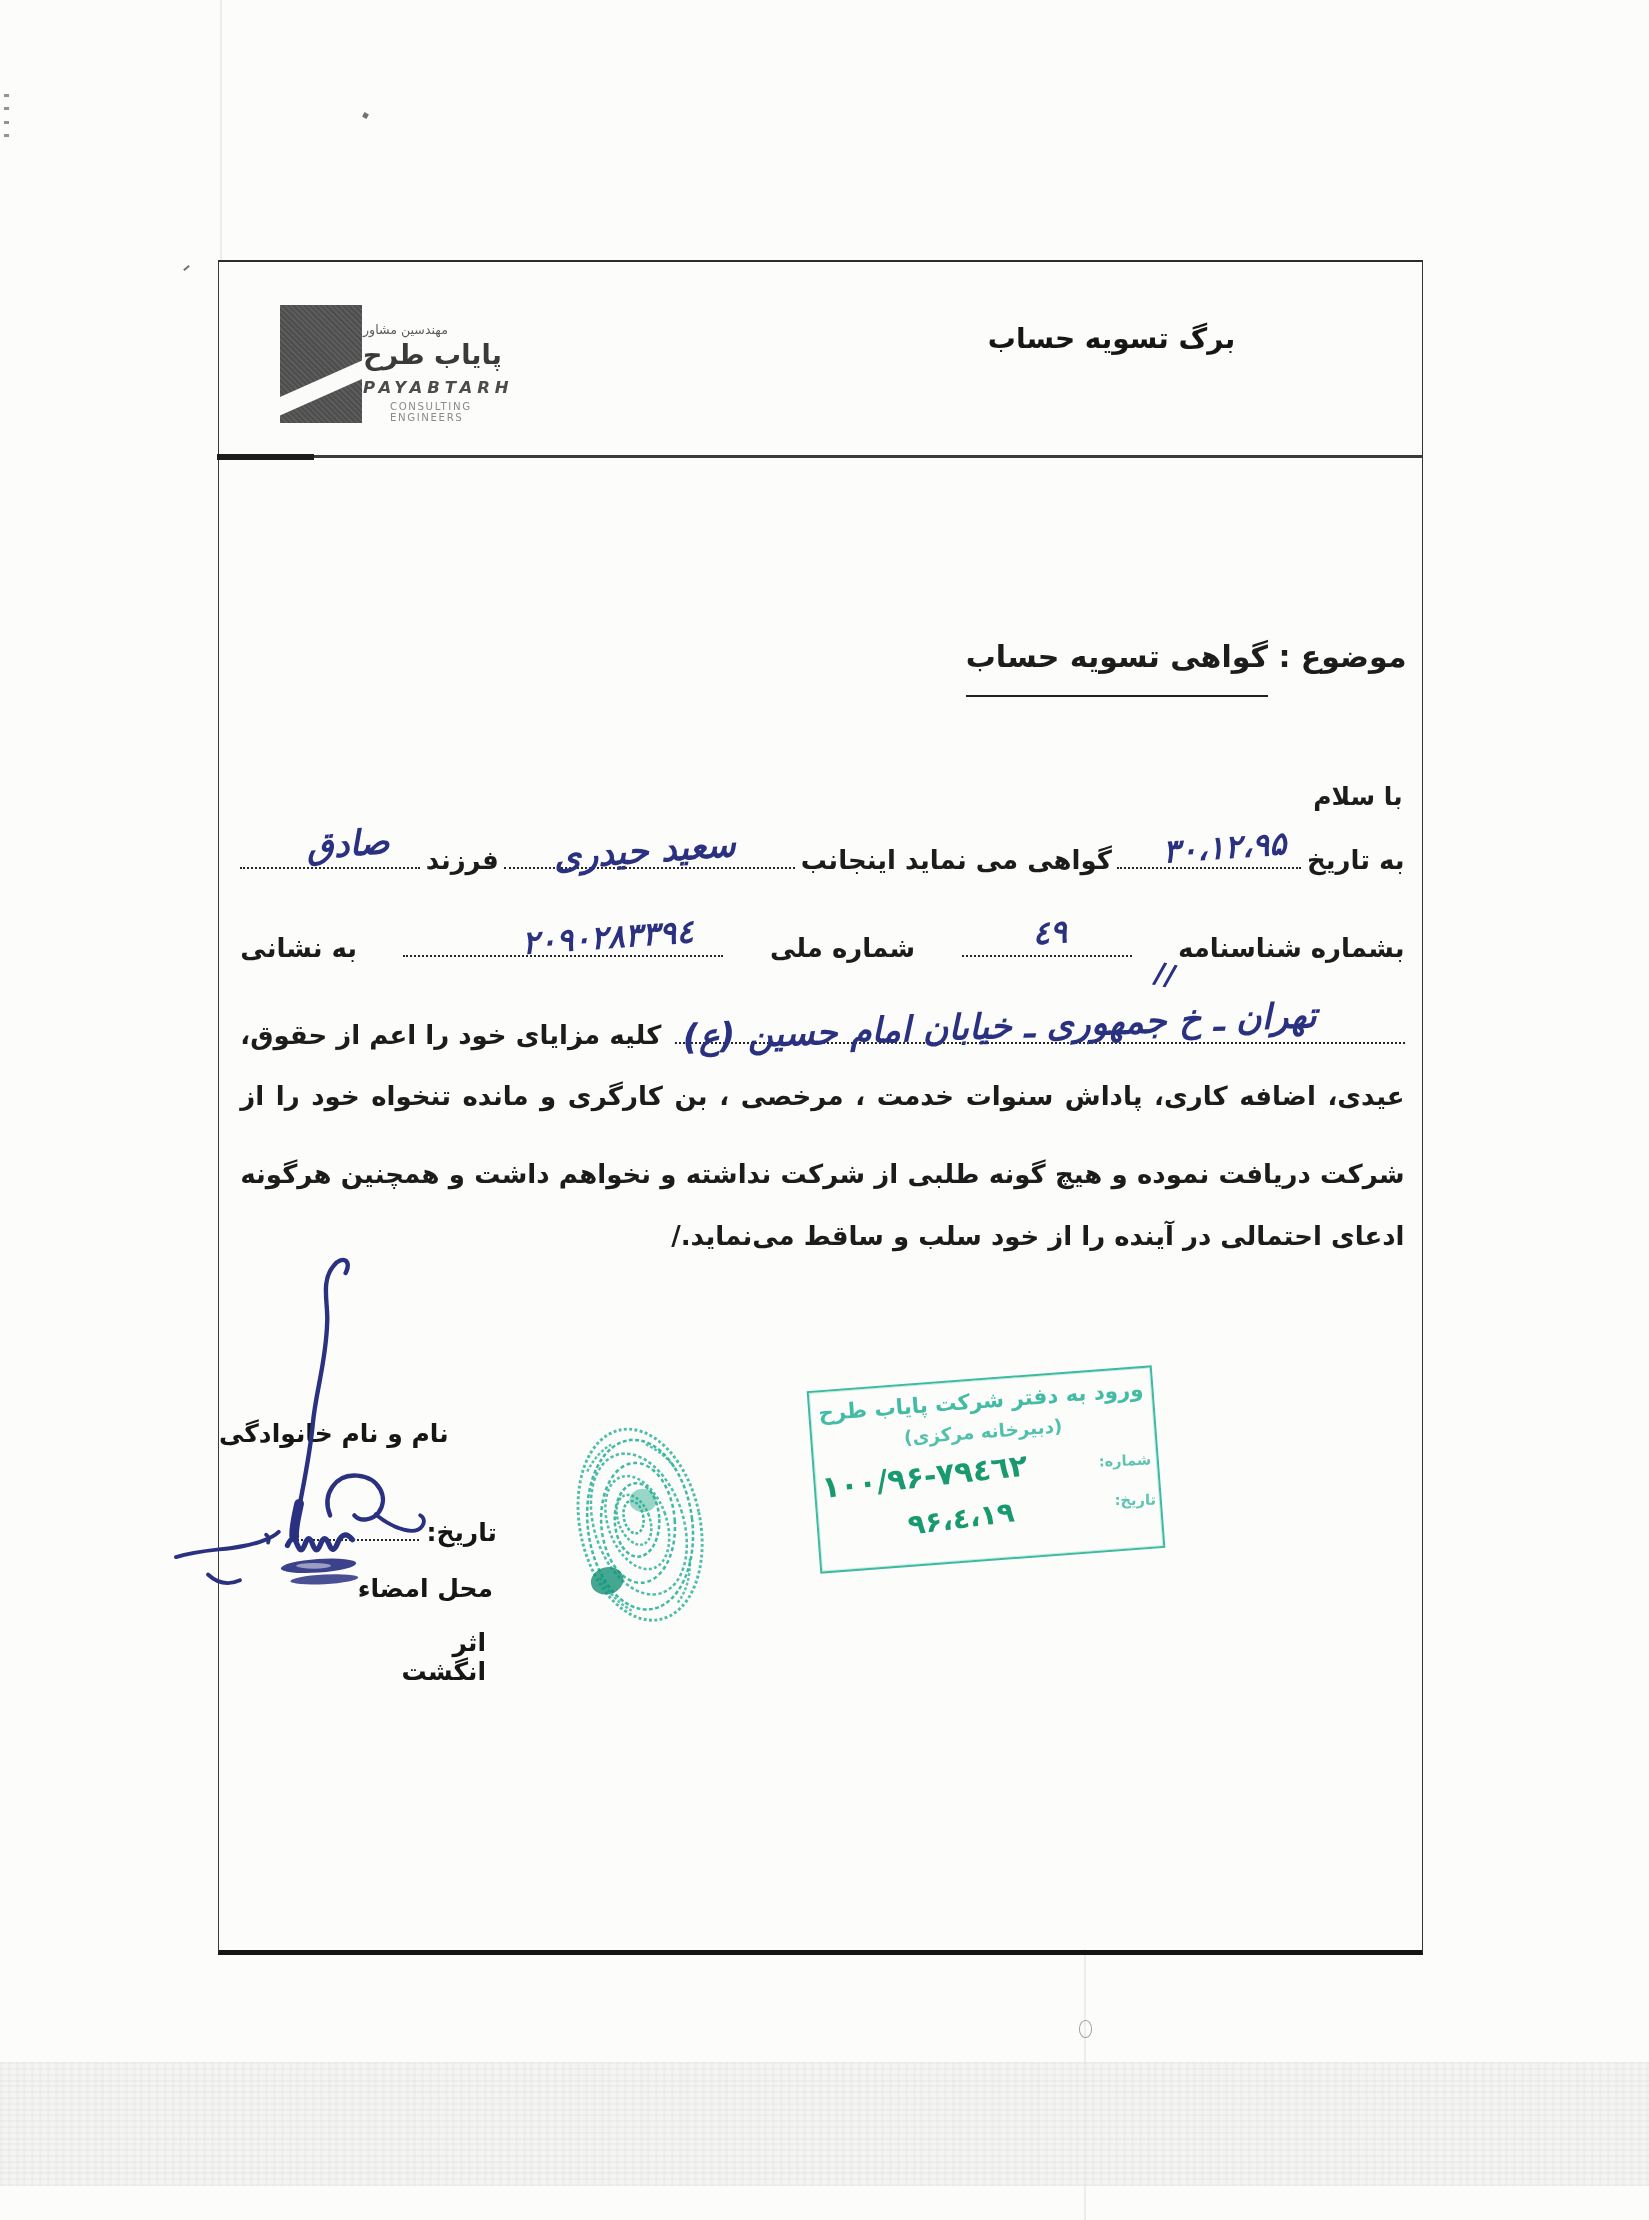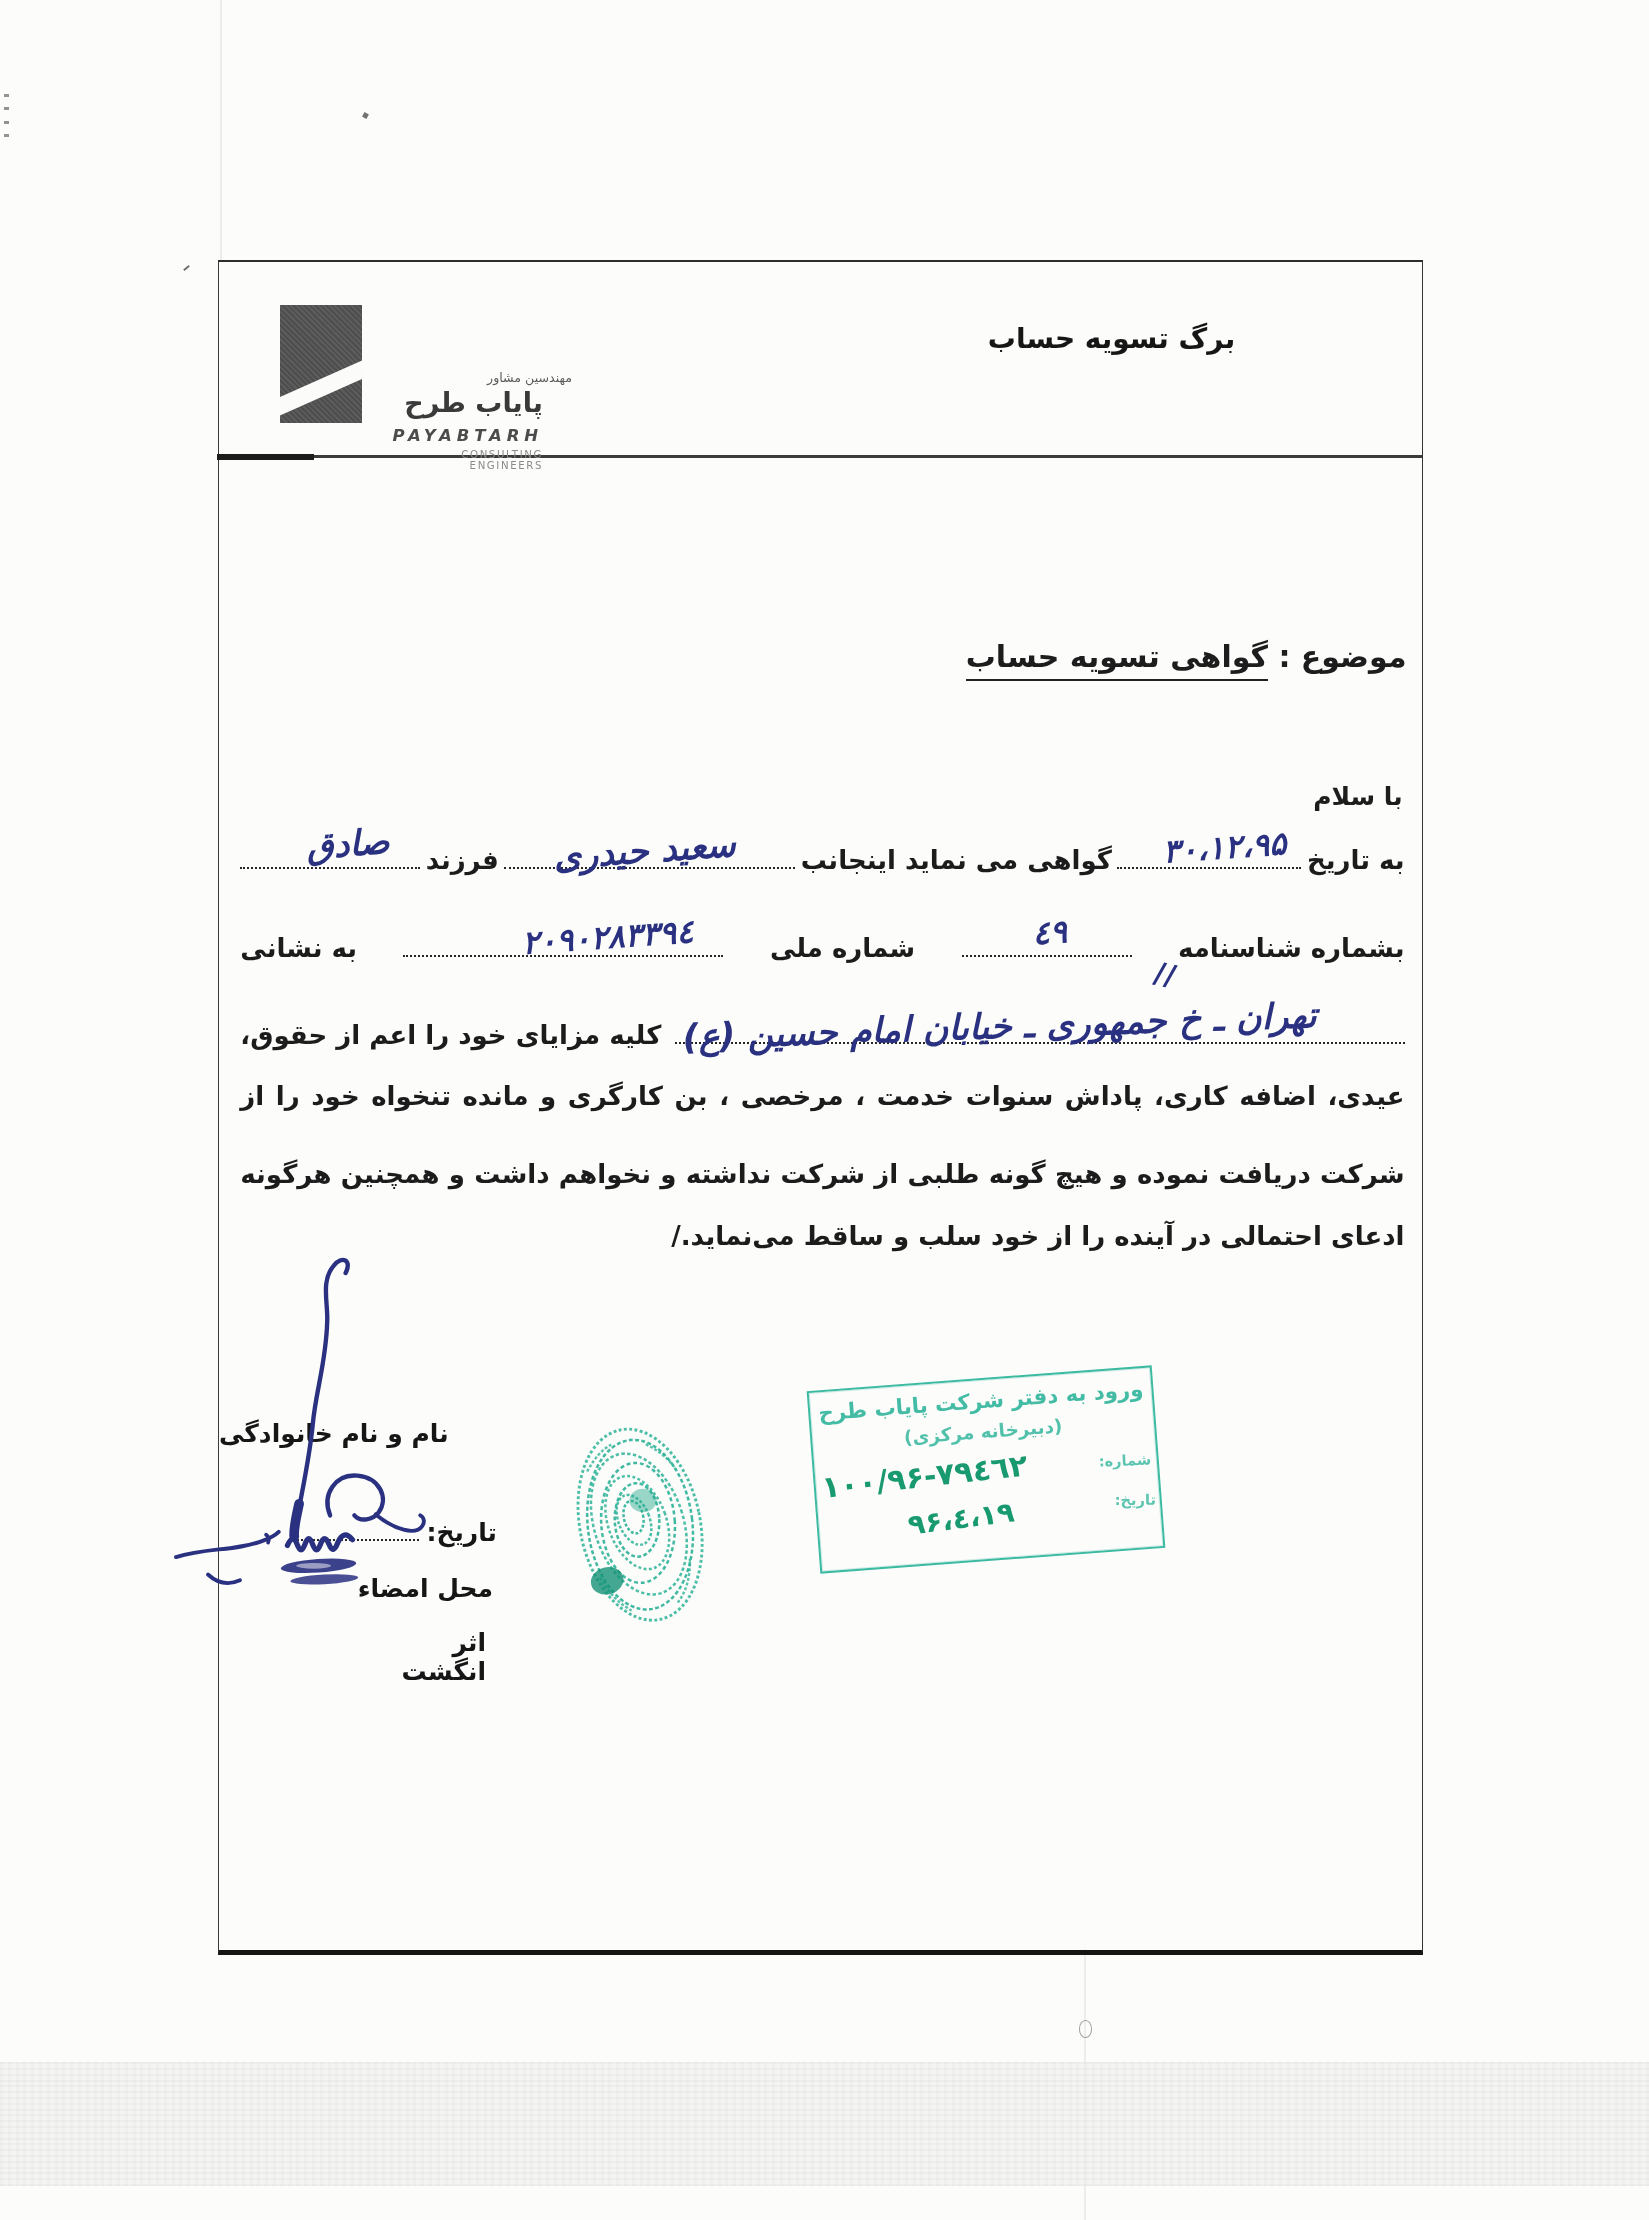--- a/index.html
+++ b/index.html
@@ -41,34 +41,34 @@
   .logo-square{
     position:absolute; left:61px; top:43px; width:82px; height:118px;
     background:#4e4e4e;
     background-image:repeating-linear-gradient(45deg, rgba(255,255,255,.08) 0 1.9px, transparent 1.9px 3.9px);
     overflow:hidden;
   }
   .logo-stripe{
     position:absolute; left:-13.6px; top:72px; width:121px; height:16.5px;
     background:#fbfbf9; transform:rotate(-24deg);
   }
-  .logo-text{position:absolute; left:144px; top:60px; width:180px; direction:rtl; text-align:right;margin-top:48px;}
+  .logo-text{position:absolute; left:144px; top:60px; width:180px; direction:rtl; text-align:left;}
   .logo-small{font-size:12.6px; color:#5b5b5b; margin-right:-29px; letter-spacing:1px;}
   .logo-fa{font-size:27px; font-weight:bold; color:#3a3a3a; margin-top:1.9px;}
   .logo-en{direction:ltr; font-size:16.5px; font-weight:bold; letter-spacing:4.9px; color:#4c4c4c; margin-top:7.8px;font-style:italic;}
   .logo-en2{direction:ltr; font-size:10.2px; letter-spacing:1.6px; color:#8b8b8b; margin-top:3.9px; margin-left:27px;}
 
   
   .head-titles{position:absolute; right:39px; top:33px; width:543px; direction:rtl; text-align:center;}
   .head-company{font-size:30px; font-weight:bold; color:#161616;}
   .head-form{font-size:28px; font-weight:bold; color:#161616; margin-top:27px;}
 
   
   .subject{position:absolute; right:15.5px; top:377px; direction:rtl; font-size:30px; font-weight:bold;}
-  .subject .value{border-bottom:2.9px solid #222; padding-bottom:5px;}
+  .subject .value{border-bottom:2.9px solid #222; padding-bottom:21px;}
   .greeting{position:absolute; right:19.4px; top:520px; direction:rtl; font-size:25px; font-weight:bold;}
 
   
   .bodyline{
     position:absolute; right:17.5px; left:21.3px; direction:rtl;
     font-size:26px; font-weight:bold; color:#1c1c1c; line-height:1.35;
   }
   .flexline{display:flex; direction:rtl; align-items:baseline; justify-content:space-between;}
   .blank{
     position:relative; display:inline-block; height:1.1em;

